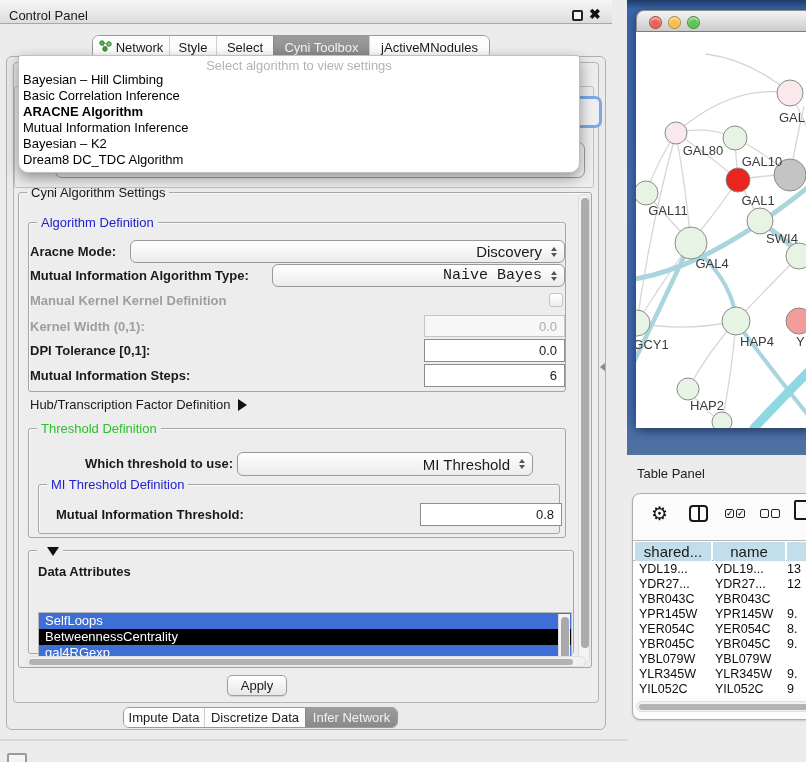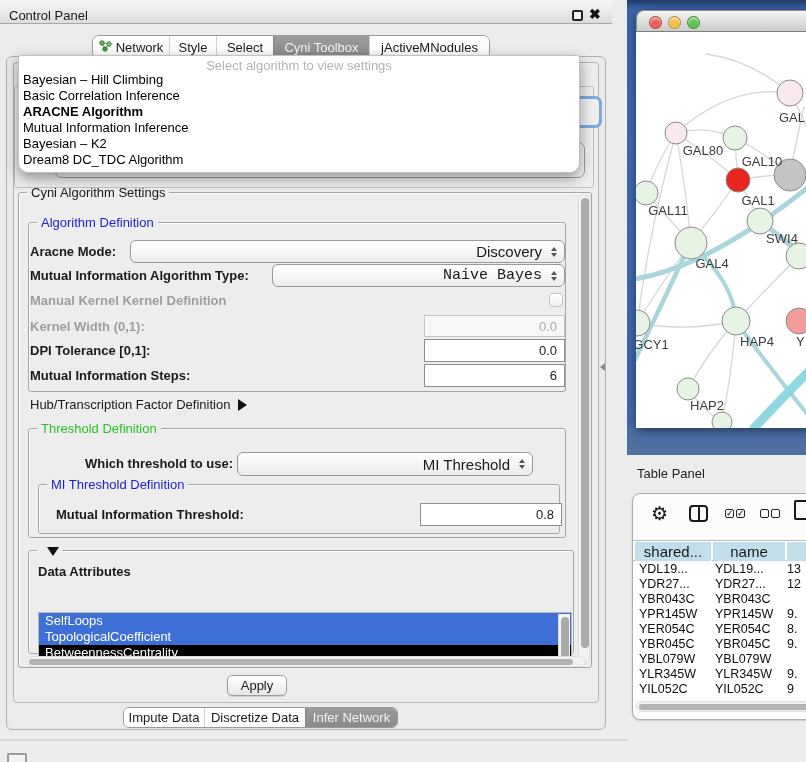--- a/index.html
+++ b/index.html
@@ -262,21 +262,20 @@
 <span class="abs lbl b" style="left:48px; top:507px;padding-left:8px;">Mutual Information Threshold:</span>
 <div class="abs field" style="left:420px; top:503px; width:142px; height:23px;">0.8</div>
 
 <div class="abs group" style="left:28px; top:550px; width:546px; height:104px;">
   <span class="gtitle"><span class="tri-down-big"></span></span>
 </div>
 <span class="abs lbl b" style="left:38px; top:564px;">Data Attributes</span>
 <div class="abs attrlist" style="left:38px; top:584px; width:534px; height:52px;margin-top:28px;">
   <div id="attr-items">
       <div class="attr-item" style="background: rgb(62, 111, 215);">SelfLoops</div>
-      <div class="attr-item" style="background: rgb(62, 111, 215);">TopologicalCoefficient</div>
       <div class="attr-item" style="background: #000000;">BetweennessCentrality</div>
       <div class="attr-item" style="background: rgb(62, 111, 215);">gal4RGexp</div>
     </div>
   <div class="attr-scroll">
       <div class="attr-thumb"></div>
     </div>
 </div>
 <div class="abs htrack" style="left:26px; top:656px; width:560px; height:11px;">
   <div class="hthumb" style="left:2px; top:1.5px; width:544px; height:6.5px;"></div>
 </div>

